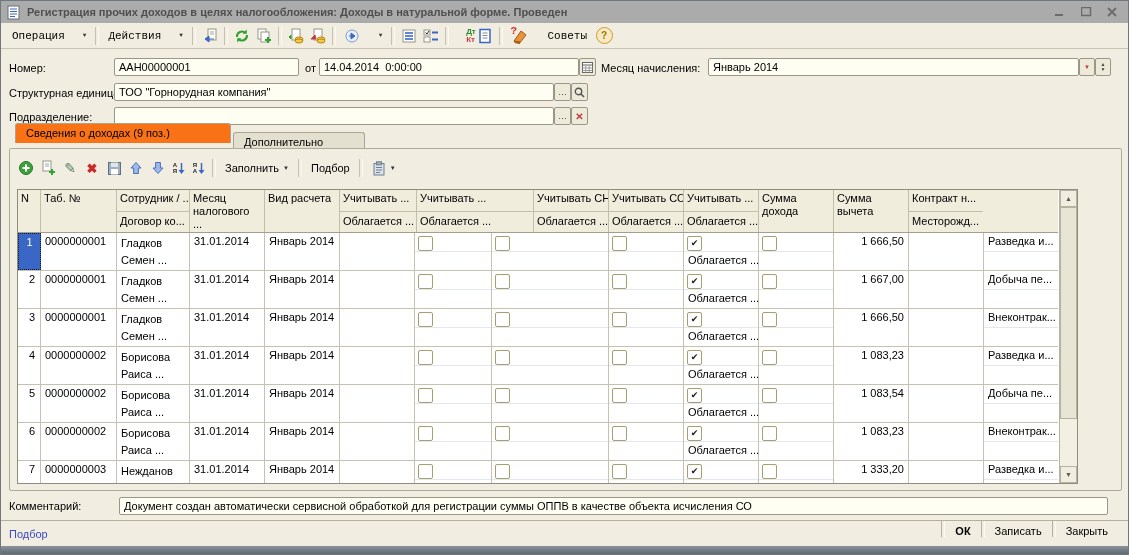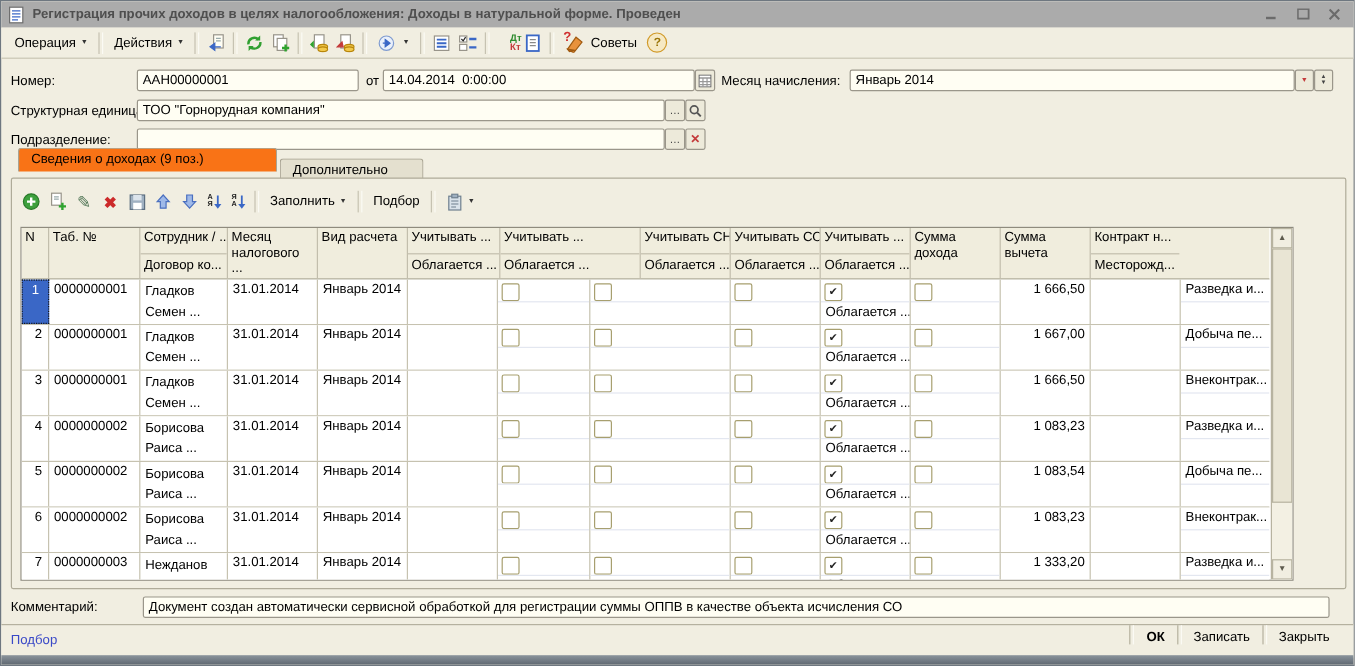--- a/index.html
+++ b/index.html
@@ -7,21 +7,21 @@
        font-family:"Liberation Sans",sans-serif;font-size:11px;color:#000;
        border:1px solid #6e7780;box-sizing:border-box;}
   
   .titlebar{position:absolute;left:0;top:0;right:0;height:22px;background:#ABABAB;
             display:flex;align-items:center;gap:6px;padding:0 6px;box-sizing:border-box;}
   .titlebar .ttl{font-weight:bold;color:#4F4F4F;white-space:nowrap;overflow:hidden;flex:1;}
   .winbtn{width:20px;height:16px;display:flex;align-items:center;justify-content:center;}
   
   .toolbar{position:absolute;left:0;top:22px;right:0;height:26px;background:#F1EEE1;
            border-bottom:1px solid #C9C5B4;display:flex;align-items:center;padding:0 5px;box-sizing:border-box;}
-  .tbtn{display:flex;align-items:center;gap:4px;padding:3px 6px;border-radius:2px;white-space:nowrap;}
+  .tbtn{display:flex;align-items:center;gap:18px;padding:3px 6px;border-radius:2px;white-space:nowrap;font-family:Liberation Mono, monospace;}
   .ibtn{display:flex;align-items:center;justify-content:center;width:22px;height:22px;}
   .dn{font-size:6px;color:#333;}
   .sep{width:2px;height:18px;border-left:1px solid #C6C2B1;border-right:1px solid #FBFAF4;margin:0 3px;}
   
   .lbl{position:absolute;white-space:nowrap;}
   .input{position:absolute;background:#FFFEF3;border:1px solid #9A968A;border-radius:2px;
          height:18px;line-height:16px;padding:0 4px;box-sizing:border-box;white-space:pre;overflow:hidden;}
   .fbtn{position:absolute;height:18px;width:17px;box-sizing:border-box;border:1px solid #9A968A;
         background:#EDEADA;border-radius:2px;display:flex;align-items:center;justify-content:center;
         font-size:9px;color:#444;}
@@ -256,21 +256,21 @@
   </div>
 
   <div class="lbl" style="left:8px;top:110px;">Подразделение:</div>
   <div class="input" style="left:113px;top:106px;width:440px;"></div>
   <div class="fbtn" style="left:553px;top:106px;">…</div>
   <div class="fbtn" style="left:570px;top:106px;">
       <span style="color:#C43B3B;font-size:10px;font-weight:bold;">✕</span>
     </div>
 
   <div class="tab active" style="left:14px;width:216px;">Сведения о доходах (9 поз.)</div>
-  <div class="tab inactive" style="left:232px;width:120px;">Дополнительно</div>
+  <div class="tab inactive" style="left:232px;width:132px;">Дополнительно</div>
 
   <div class="panel"></div>
 
   <div class="ttoolbar">
     <div class="ibtn">
       <svg width="16" height="16">
           <circle cx="8" cy="8" r="6.5" fill="#3DA03D" stroke="#2A7A2A"></circle>
           <path d="M8 4.5v7M4.5 8h7" stroke="#fff" stroke-width="2"></path>
         </svg>
     </div>

